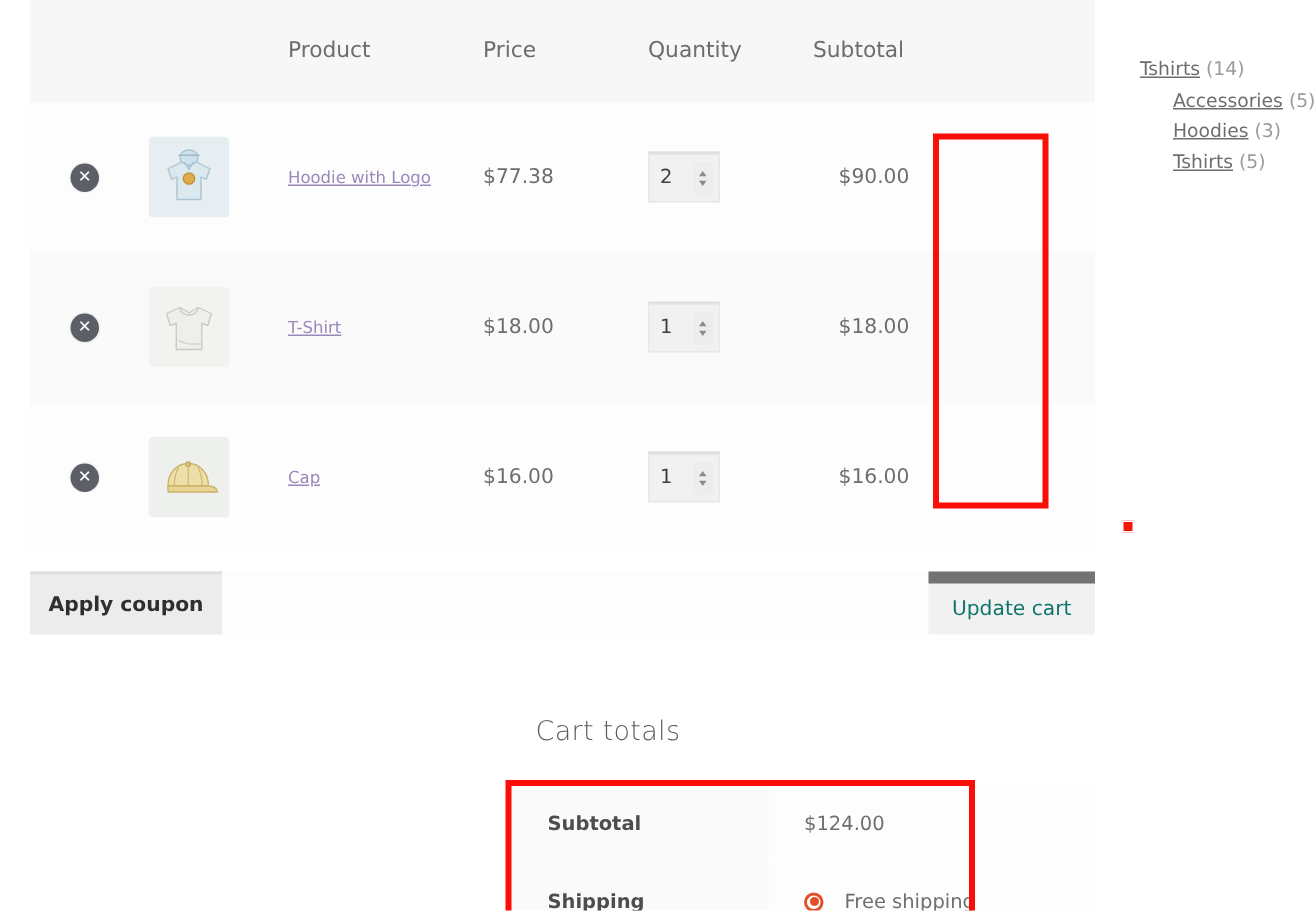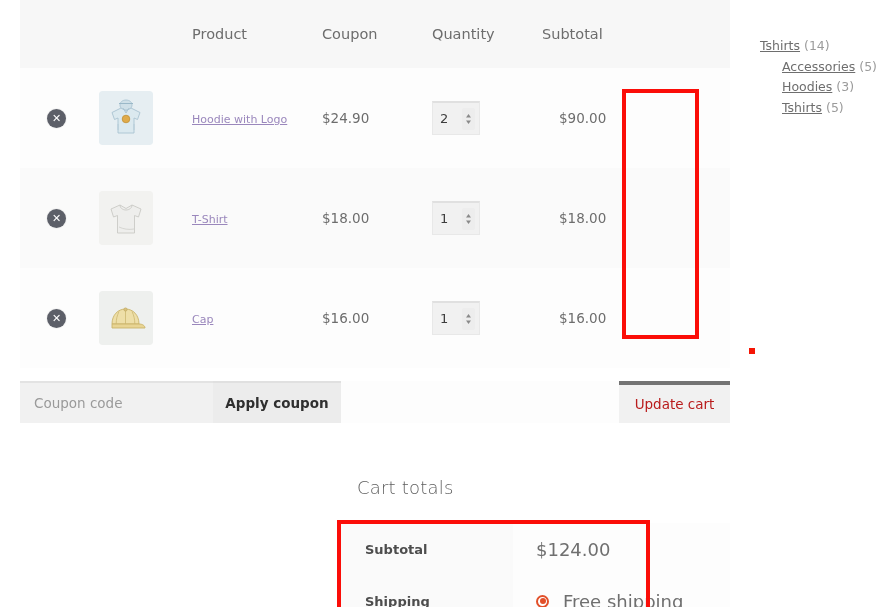--- a/index.html
+++ b/index.html
@@ -153,23 +153,23 @@
     font-weight: 700;
     color: #2f2f2f;
     cursor: pointer;
     font-family: "DejaVu Sans", "Liberation Sans", sans-serif;
   }
   .coupon-gap { flex: 1 1 auto; background: #fdfdfd; }
   .update-btn {
     width: 111px; height: 42px;
     background: #f1f1f1;
     border: none;
-    border-top: 4px solid #737373;
+    border-top: 8px solid #737373;
     font-size: 13.5px;
-    color: #b91c1c;
+    color: #0f766e;
     cursor: default;
     font-family: "DejaVu Sans", "Liberation Sans", sans-serif;
   }
 
   
   .totals-title {
     position: absolute;
     left: 357px; top: 477px;
     font-size: 18px;
     font-weight: 300;
@@ -190,21 +190,21 @@
     font-size: 13px;
     font-weight: 700;
     color: #4d4d4d;
     padding: 0 0 0 25px;
     height: 52px;
     vertical-align: middle;
     background: #fafafa;
     border: none;
   }
   .totals-table td {
-    font-size: 18px;
+    font-size: 13px;
     color: #6f6f6f;
     padding: 0 0 0 23px;
     height: 52px;
     vertical-align: middle;
     background: #fdfdfd;
     border: none;
   }
   .ship-opt { display: flex; align-items: center; gap: 14px; }
   .radio {
     width: 13px; height: 13px;
@@ -249,21 +249,21 @@
         <col class="c-name">
       <col class="c-price">
         <col class="c-qty">
         <col class="c-sub">
     </colgroup>
     <thead>
       <tr>
         <th></th>
         <th></th>
         <th class="th-product">Product</th>
-        <th>Coupon</th>
+        <th>Price</th>
         <th>Quantity</th>
         <th>Subtotal</th>
       </tr>
     </thead>
     <tbody>
 
       <tr>
         <td>
           <div class="remove-btn">
               <span>✕</span>
@@ -276,21 +276,21 @@
             <path d="M20 12.5h14" stroke="#9ab8c8" stroke-width="1.1"></path>
             <path d="M22 17l-9 4.5 2.5 7 3.5-1.5V42h16V27l3.5 1.5 2.5-7L32 17l-5 3z" fill="#dbe9ef" stroke="#a9c3d1" stroke-width="0.9" stroke-linejoin="round"></path>
             <path d="M24 17l3 5 3-5" fill="none" stroke="#a9c3d1" stroke-width="0.9"></path>
             <circle cx="27" cy="28" r="3.8" fill="#e0ab4a" stroke="#c08f33" stroke-width="0.8"></circle>
             <path d="M19 33v6M35 33v6" stroke="#b3c9d5" stroke-width="0.8"></path>
           </svg>
         </td>
         <td>
           <a class="prod-link">Hoodie with Logo</a>
         </td>
-        <td class="price-cell">$24.90</td>
+        <td class="price-cell">$77.38</td>
         <td>
           <div class="qty-box">
             <span class="qty-val">2</span>
             <span class="qty-spin">
               <svg width="9" height="14" viewBox="0 0 9 14">
                   <path d="M4.5 2L7 5.5H2L4.5 2z" fill="#8a8a8a"></path>
                   <path d="M4.5 12L2 8.5h5L4.5 12z" fill="#8a8a8a"></path>
                 </svg>
             </span>
           </div>
@@ -359,21 +359,20 @@
                 </svg>
             </span>
           </div>
         </td>
         <td class="sub-cell">$16.00</td>
       </tr>
     </tbody>
   </table>
 
   <div class="coupon-row">
-    <input class="coupon-input" type="text" placeholder="Coupon code" style="">
     <button class="apply-btn">Apply coupon</button>
     <div class="coupon-gap"></div>
     <button class="update-btn">Update cart</button>
   </div>
 
   <div class="totals-title">Cart totals</div>
 
   <table class="totals-table">
     <colgroup>
         <col class="t-label">

